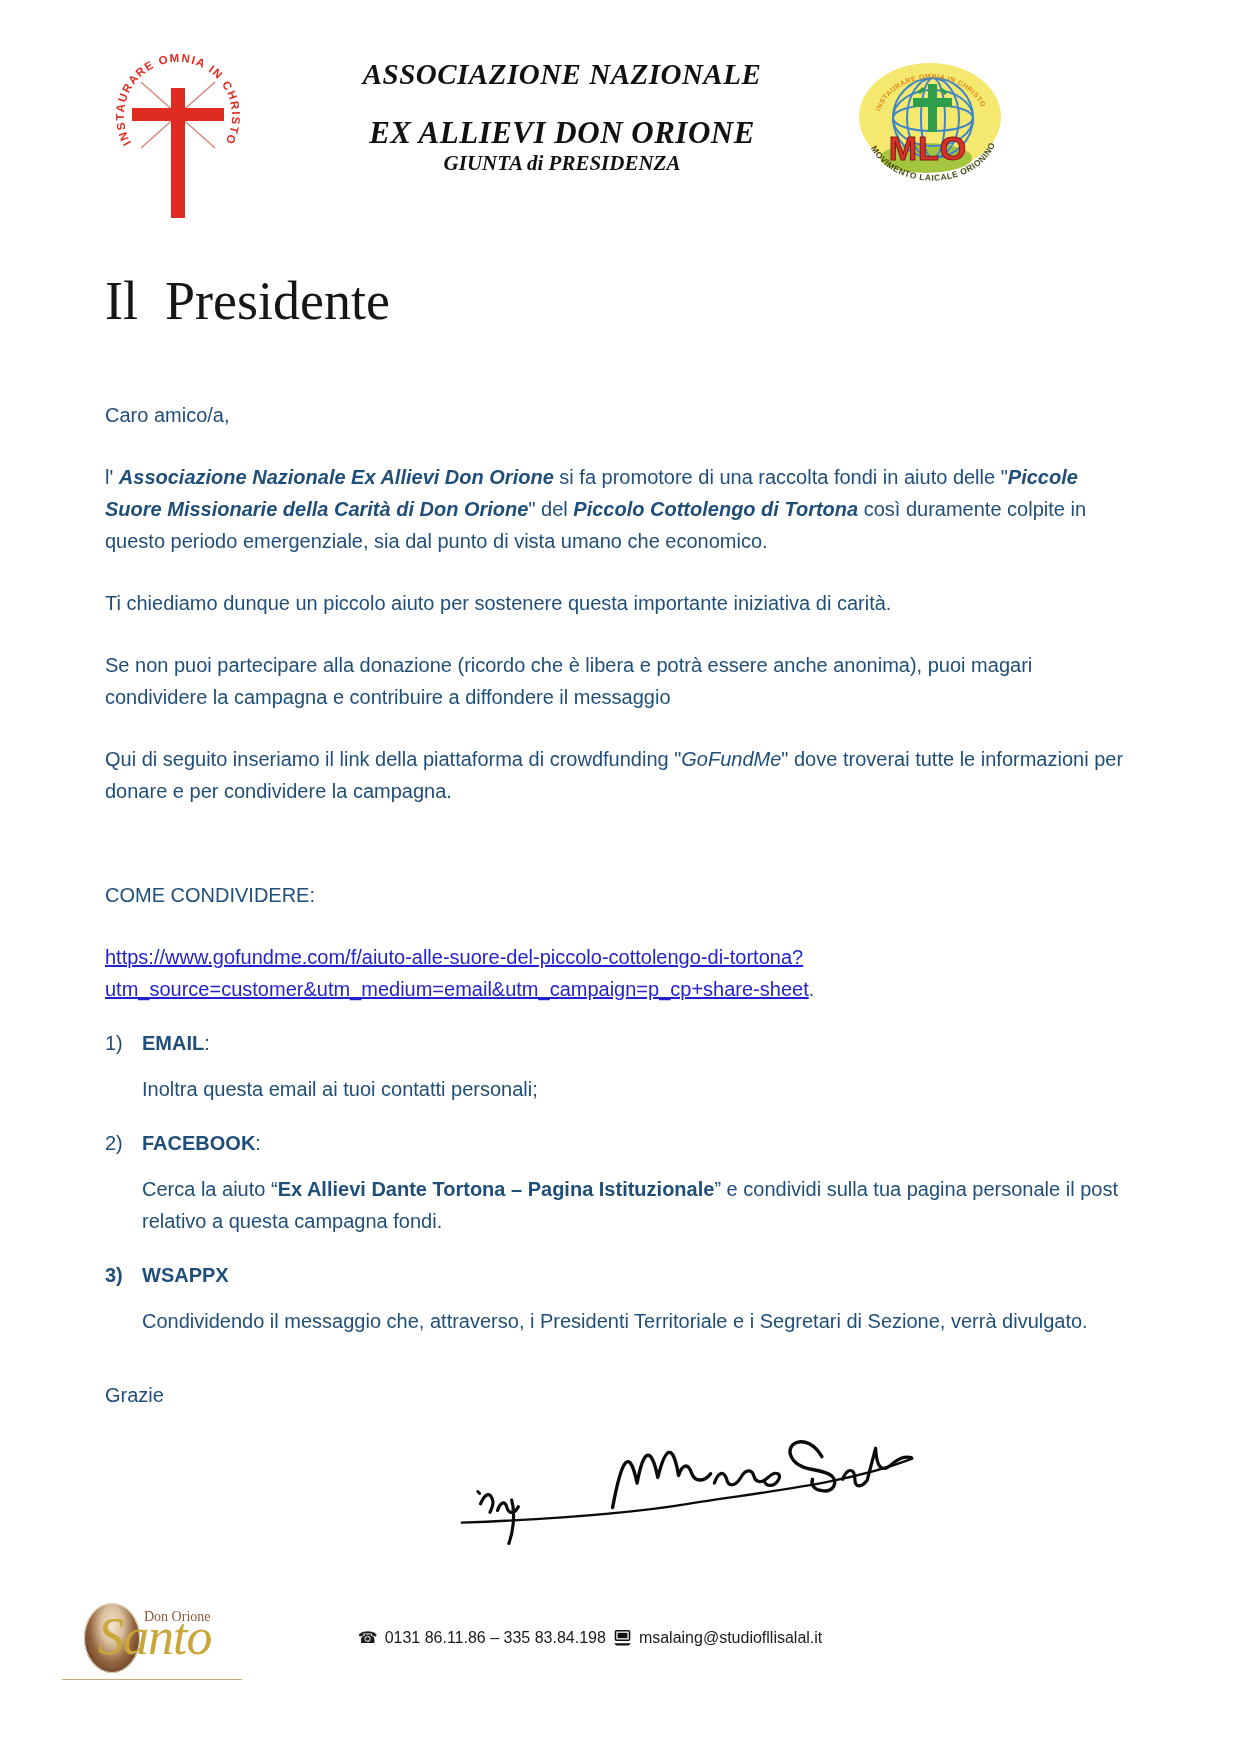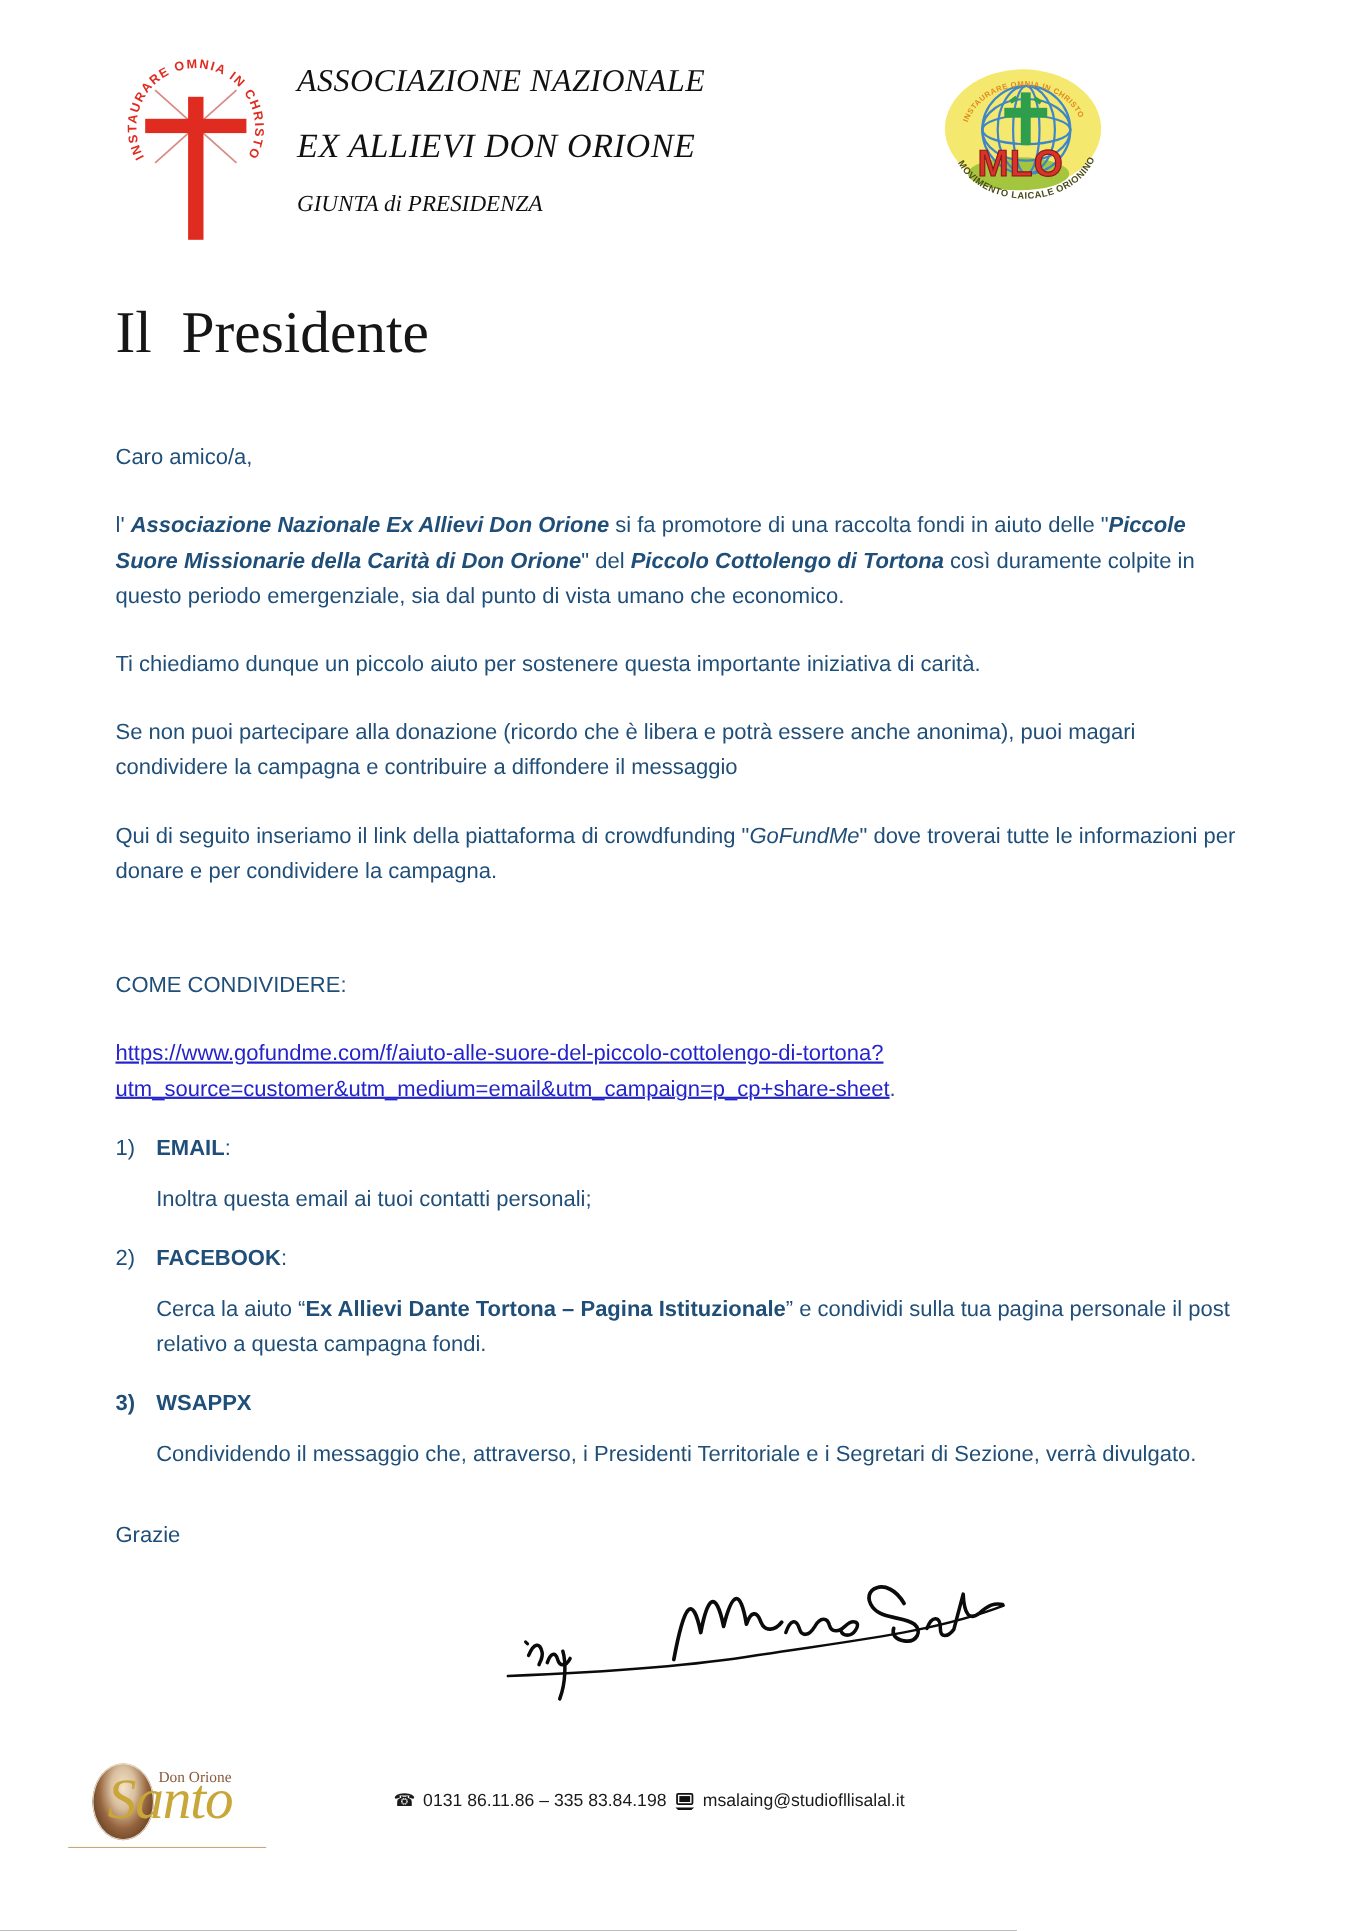--- a/index.html
+++ b/index.html
@@ -7,25 +7,25 @@
     position:relative;
     width:1240px;height:1755px;
     margin:0 auto;
     background:#ffffff;
     font-family:"Liberation Sans", sans-serif;
     overflow:hidden;
   }
   
   .header{display:flex;align-items:flex-start;padding:52px 0 0 85px;}
   .left-logo{width:185px;flex:0 0 185px;}
-  .header-center{flex:1;padding-top:6px;
-    font-family:"Liberation Serif", serif;font-weight:normal;font-style:italic;color:#111;}
+  .header-center{flex:1;text-align:center;padding-top:6px;
+    font-family:"Liberation Serif", serif;font-weight:bold;font-style:italic;color:#111;}
   .org-line1{font-size:29px;letter-spacing:.5px;}
   .org-line2{font-size:31px;margin-top:24px;letter-spacing:.5px;}
-  .org-line3{font-size:21px;margin-top:22px;}
+  .org-line3{font-size:21px;}
   .right-logo{width:150px;flex:0 0 150px;margin-right:236px;margin-top:6px;}
   
   .doc-title{
     margin:38px 0 0 105px;
     font-family:"Liberation Serif", serif;
     font-size:54px;color:#161616;white-space:pre;line-height:1.1;
   }
   
   .body-text{margin:0 103px 0 105px;color:#1F4E79;font-size:20px;line-height:32px;}
   .salutation{margin-top:68px;}

